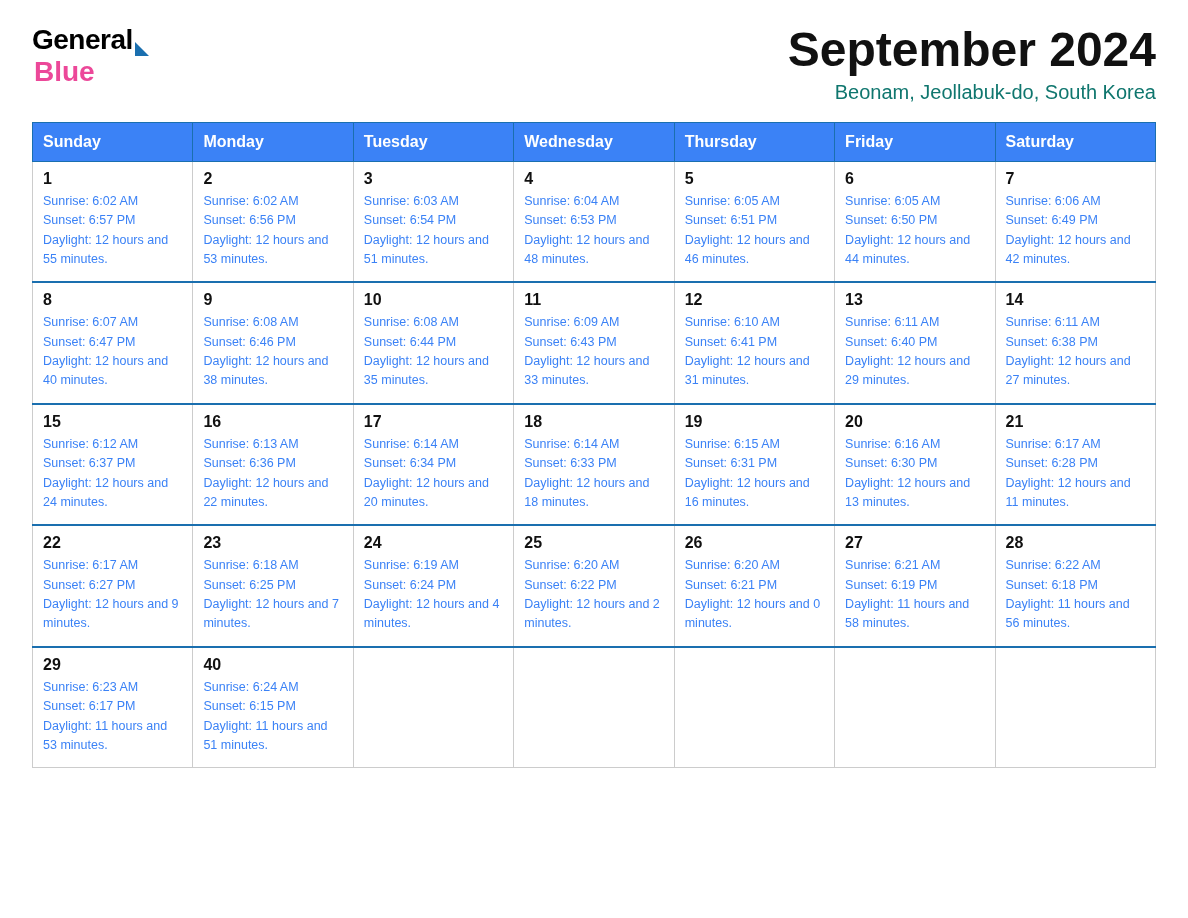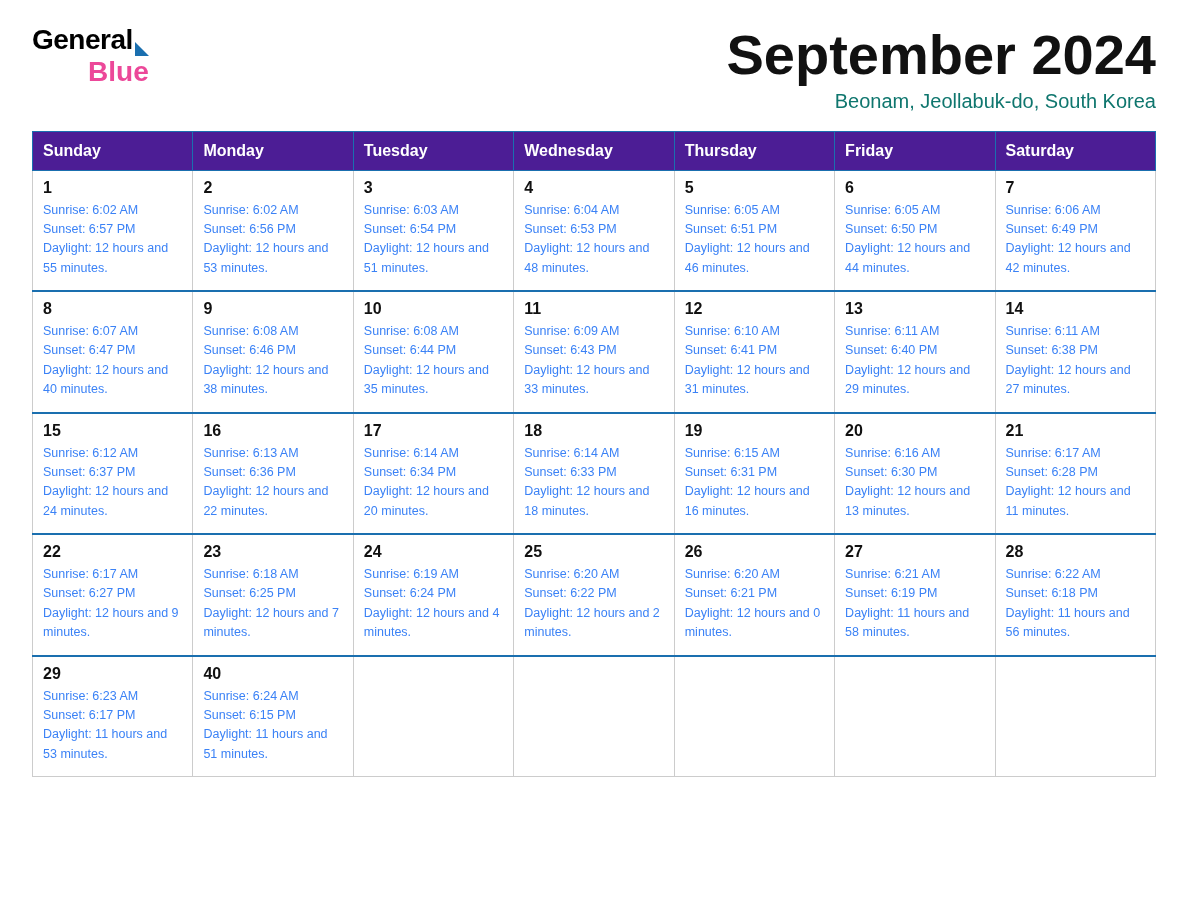--- a/index.html
+++ b/index.html
@@ -34,53 +34,53 @@
       border-top: 14px solid transparent;
       border-bottom: 0px solid transparent;
       display: inline-block;
       margin-left: 2px;
       margin-top: -10px;
       vertical-align: middle;
     }
     .logo-block {
       display: flex;
       flex-direction: column;
-      align-items: flex-end;
+      align-items: flex-start;
     }
     .logo-row1 {
       display: flex;
       align-items: flex-end;
     }
     .logo-row2 {
       color: #ec4899;
       font-size: 28px;
       font-weight: bold;
       margin-left: 2px;
     }
     .title-block {
       text-align: right;
     }
     .calendar-title {
-      font-size: 56px;
+      font-size: 48px;
       font-weight: bold;
       color: #111;
       line-height: 1.1;
     }
     .calendar-subtitle {
       font-size: 20px;
       color: #0f766e;
       margin-top: 4px;
     }
     table {
       width: 100%;
       border-collapse: collapse;
       table-layout: fixed;
     }
     thead tr {
-      background: #4c1d95;
+      background: #3b82f6;
     }
     thead th {
       color: #fff;
       font-size: 16px;
       font-weight: 600;
       padding: 10px 10px;
       text-align: left;
       border: 1px solid #1a6faf;
     }
     tbody td {

